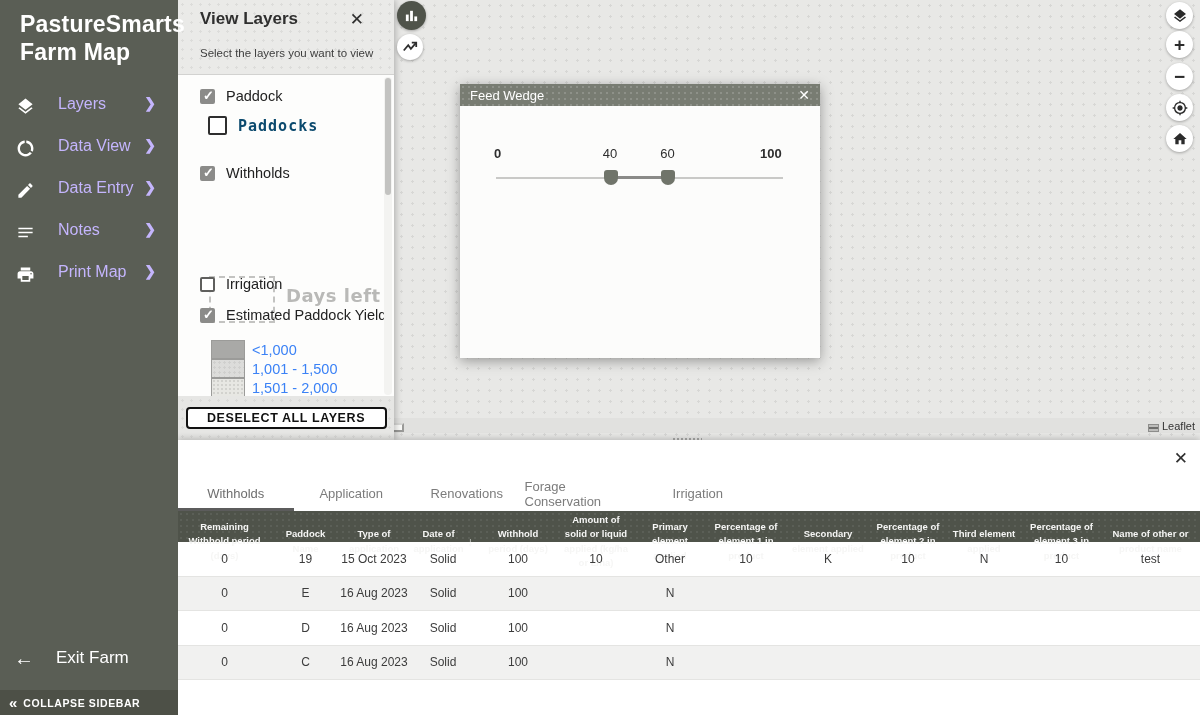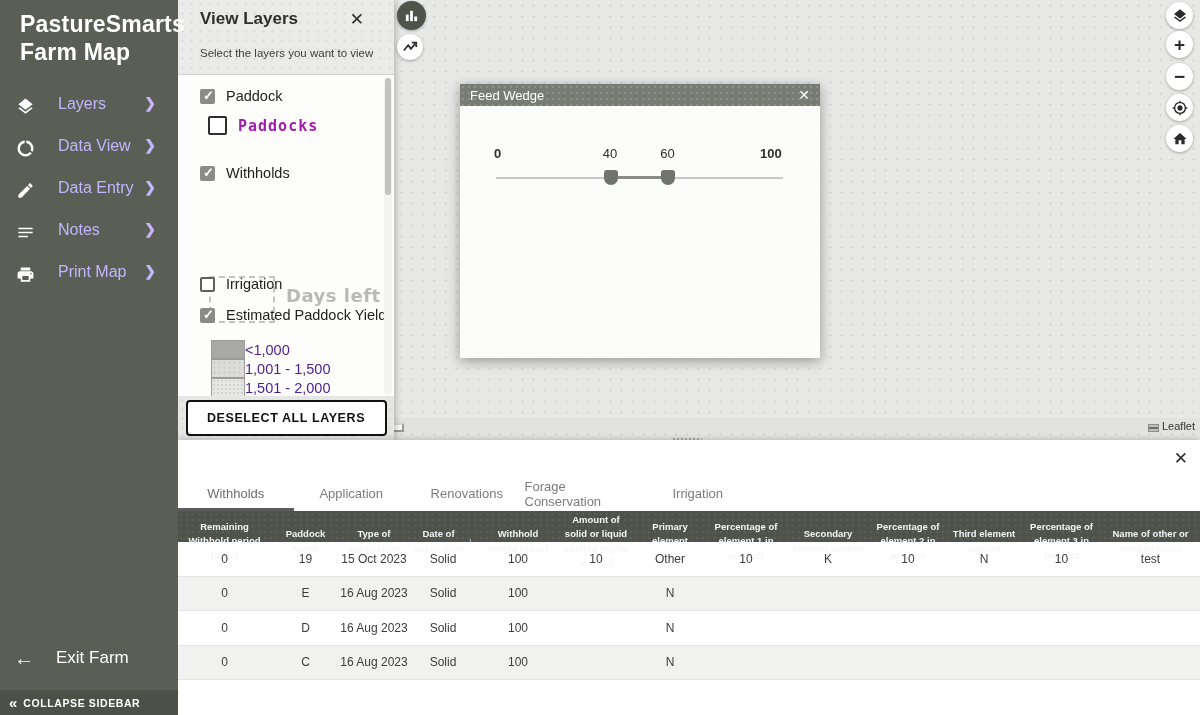--- a/index.html
+++ b/index.html
@@ -74,43 +74,43 @@
   .vl-body { position:absolute; left:0; top:76px; right:0; bottom:44px; overflow:hidden; }
   .vl-check-row { position:absolute; left:22px; display:flex; align-items:center; cursor:pointer;justify-content:space-between; }
   .cb { width:15px; height:15px; border:2px solid #5f5f5d; border-radius:2px;
     background:#fff; position:relative; flex:none; }
   .cb.checked { background:#8b8b89; border-color:#8b8b89; }
   .cb.checked::after { content:"✓"; position:absolute; left:1px; top:-3px;
     color:#fff; font-size:13px; font-weight:bold; }
   .cb-label { margin-left:11px; font-size:14.5px; color:#222; }
   .cb.big { width:19px; height:19px; border-width:2.5px; border-color:#2e2e2e; }
   .map-font-label { font-family:"DejaVu Sans Mono", monospace; letter-spacing:1px;
-    font-size:15px; color:#a21caf; font-weight:bold; }
+    font-size:15px; color:#0c4a6e; font-weight:bold; }
   .days-box { position:absolute; left:31px; top:200px; width:66px; height:47px;
     border:2px dashed #c3c3c1; }
   .days-label { position:absolute; left:108px; top:209px; font-size:18px; font-weight:bold;
     color:#b9b9b7; letter-spacing:.5px; font-family:"DejaVu Sans", sans-serif; }
   .yield-legend { position:absolute; left:33px; top:264px; }
   .yl-row { display:flex; align-items:center; height:19px; }
   .yl-swatch { width:34px; height:19px; border:1px solid #9b9b99; flex:none; }
   .yl-swatch.sw0 { background:#a9a9a7; }
   .yl-swatch.sw1 { background-color:#dcdcda;
     background-image:radial-gradient(#cfcfcd 1px, transparent 1.1px); background-size:5px 5px; }
   .yl-swatch.sw2 { background-color:#e7e7e3;
     background-image:radial-gradient(#d2d2ce 1px, transparent 1.1px); background-size:4px 4px; }
-  .yl-label { font-size:14.5px; color:#4c1d95; }
+  .yl-label { margin-left:7px; font-size:14.5px; color:#3b82f6; }
   .vl-scroll { position:absolute; right:2px; top:77px; width:8px; height:318px;
     background:#f3f3f1; border-radius:4px; }
   .vl-thumb { position:absolute; left:1px; top:1px; width:6px; height:117px;
     background:#c3c3c1; border-radius:3px; cursor:pointer; }
   .vl-footer { position:absolute; left:0; bottom:0; right:0; height:44px;
     background-color:#e6e6e4;
     background-image:radial-gradient(#dadad8 1px, transparent 1.2px); background-size:9px 9px;
     display:flex; align-items:center; justify-content:center; }
-  .deselect-btn { width:201px; height:36px; background:#fff; border:2px solid #111;
+  .deselect-btn { width:201px; height:22px; background:#fff; border:2px solid #111;
     border-radius:4px; font-size:12.5px; font-weight:bold; letter-spacing:.6px; color:#111;
     cursor:pointer; font-family:"Liberation Sans", sans-serif; }
 
   
   .fw-modal { position:absolute; left:460px; top:84px; width:360px; height:274px;
     background:#fcfcfb; z-index:22; box-shadow:0 3px 12px rgba(0,0,0,.35); }
   .fw-header { position:absolute; left:0; top:0; right:0; height:22px;
     background-color:#787c72;
     background-image:radial-gradient(rgba(255,255,255,.16) 1px, transparent 1.1px);
     background-size:6px 6px;

